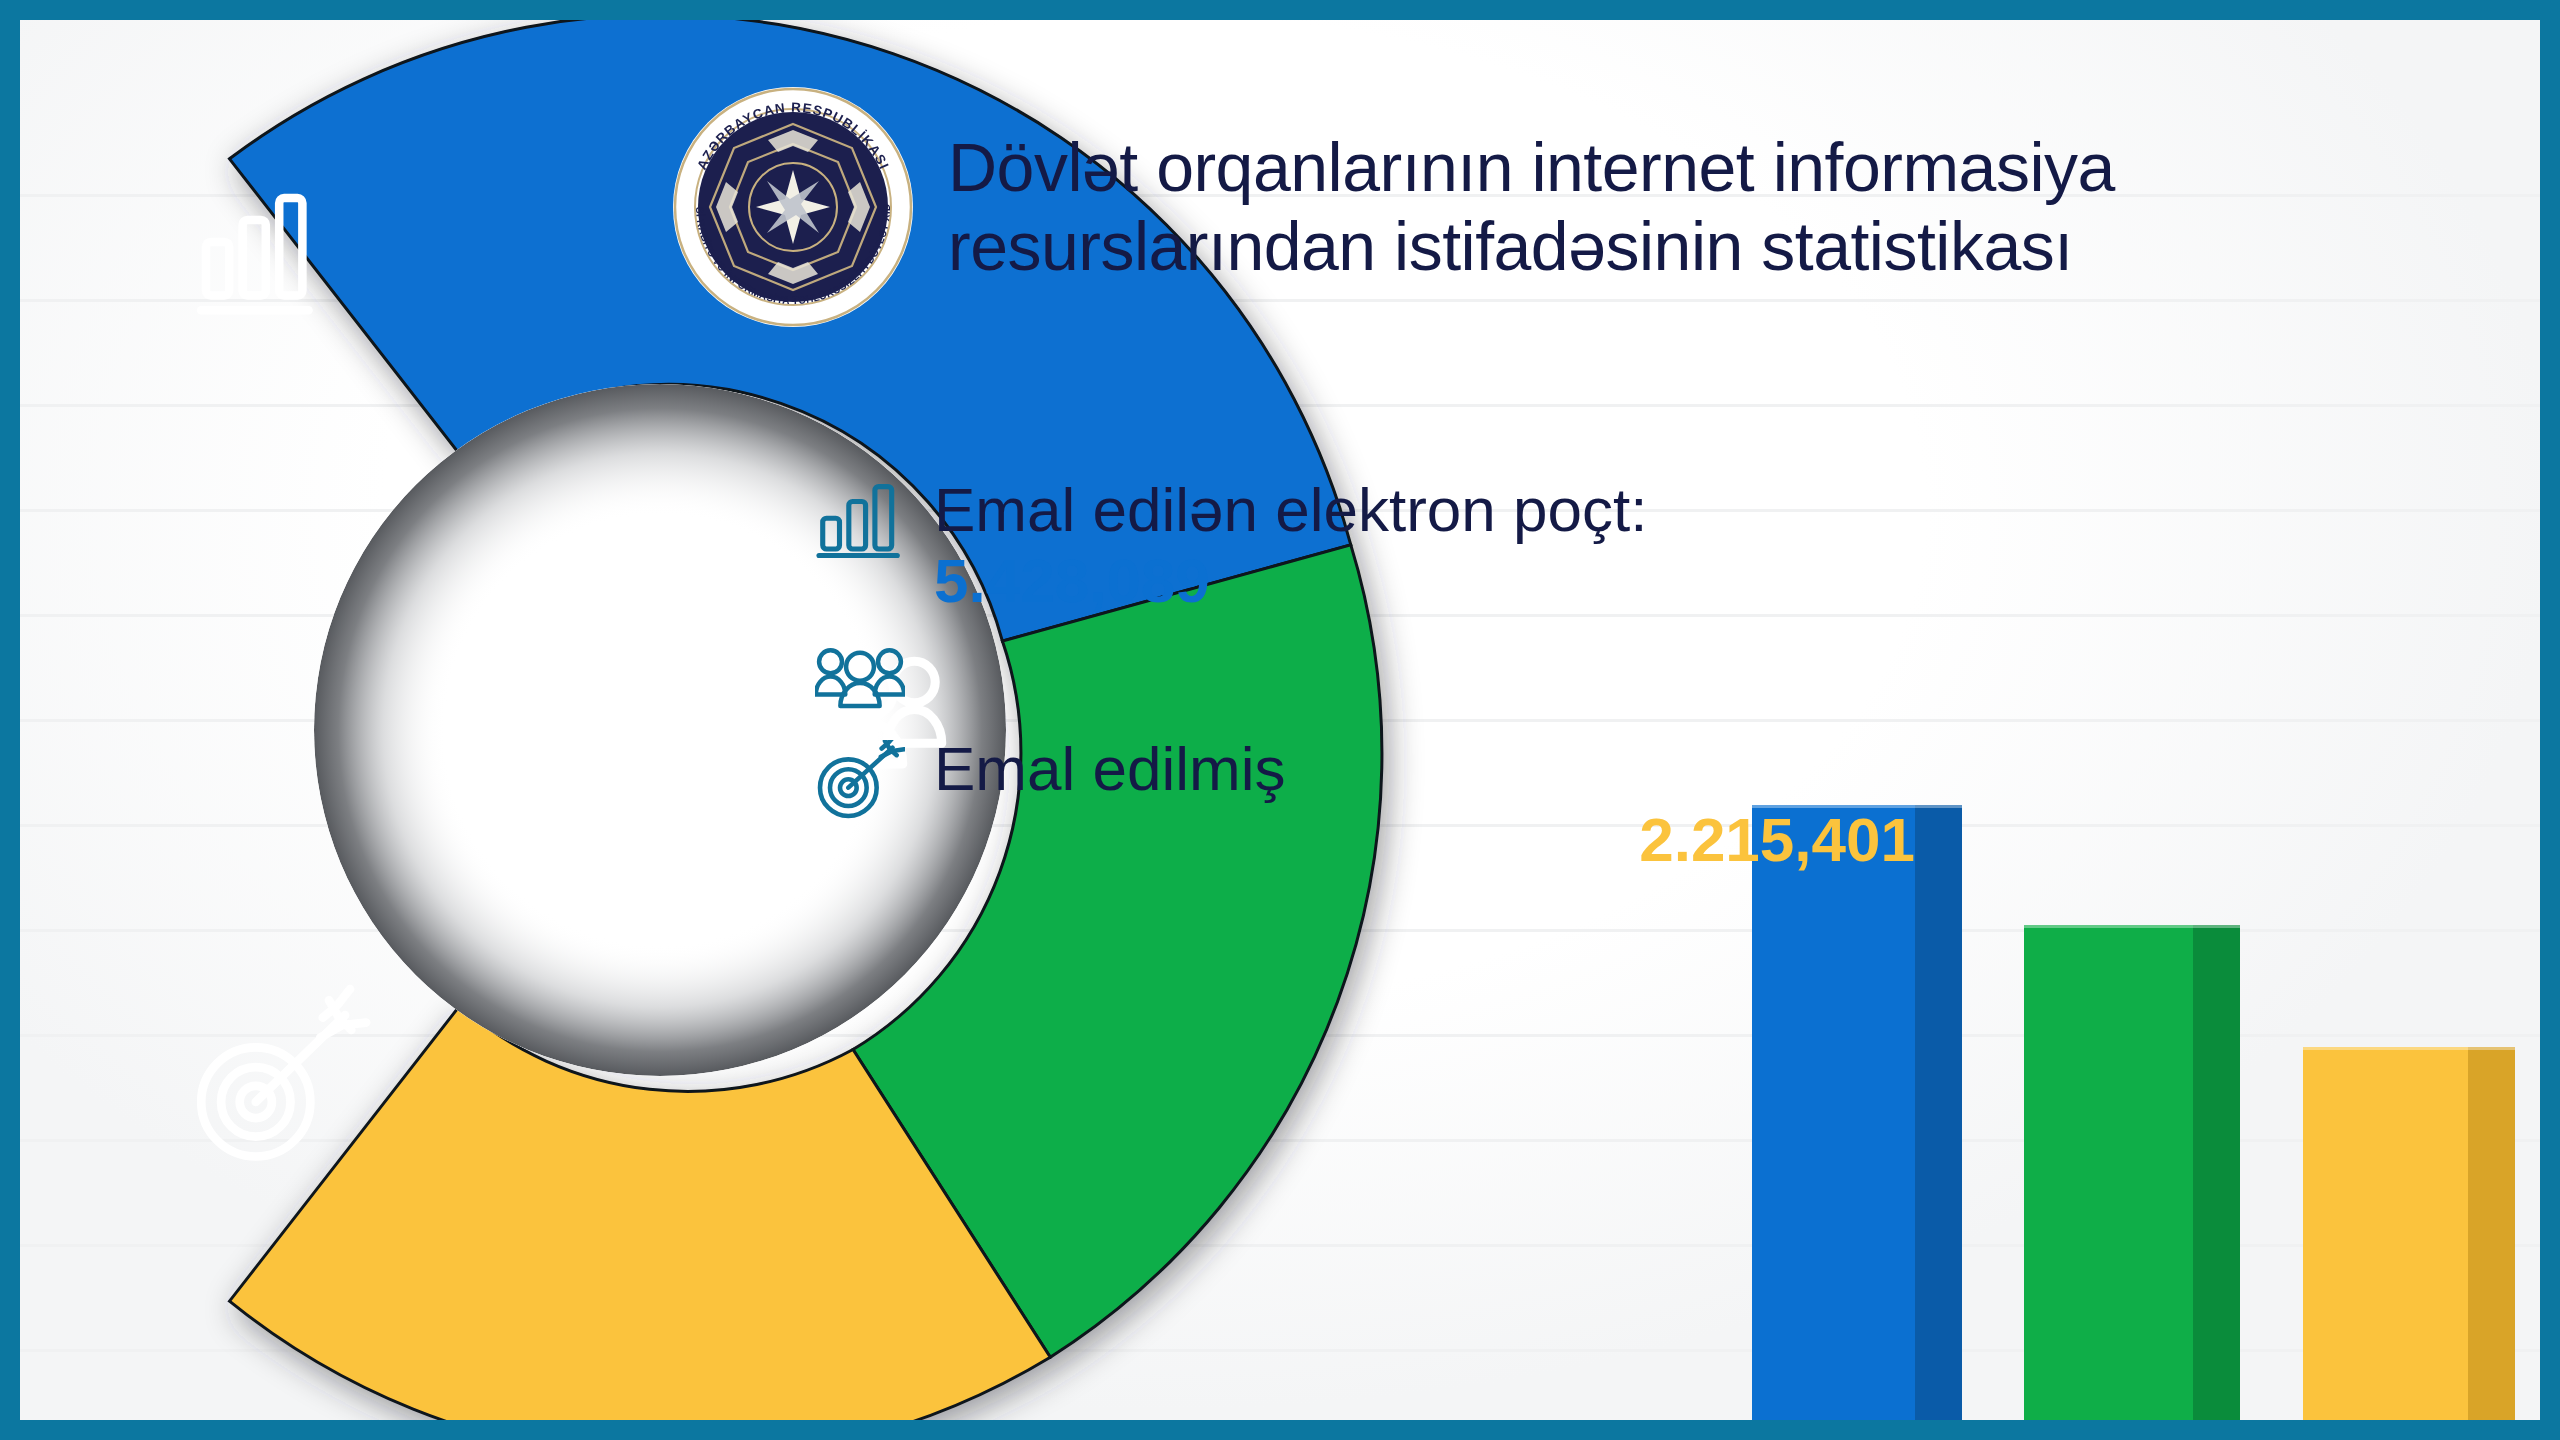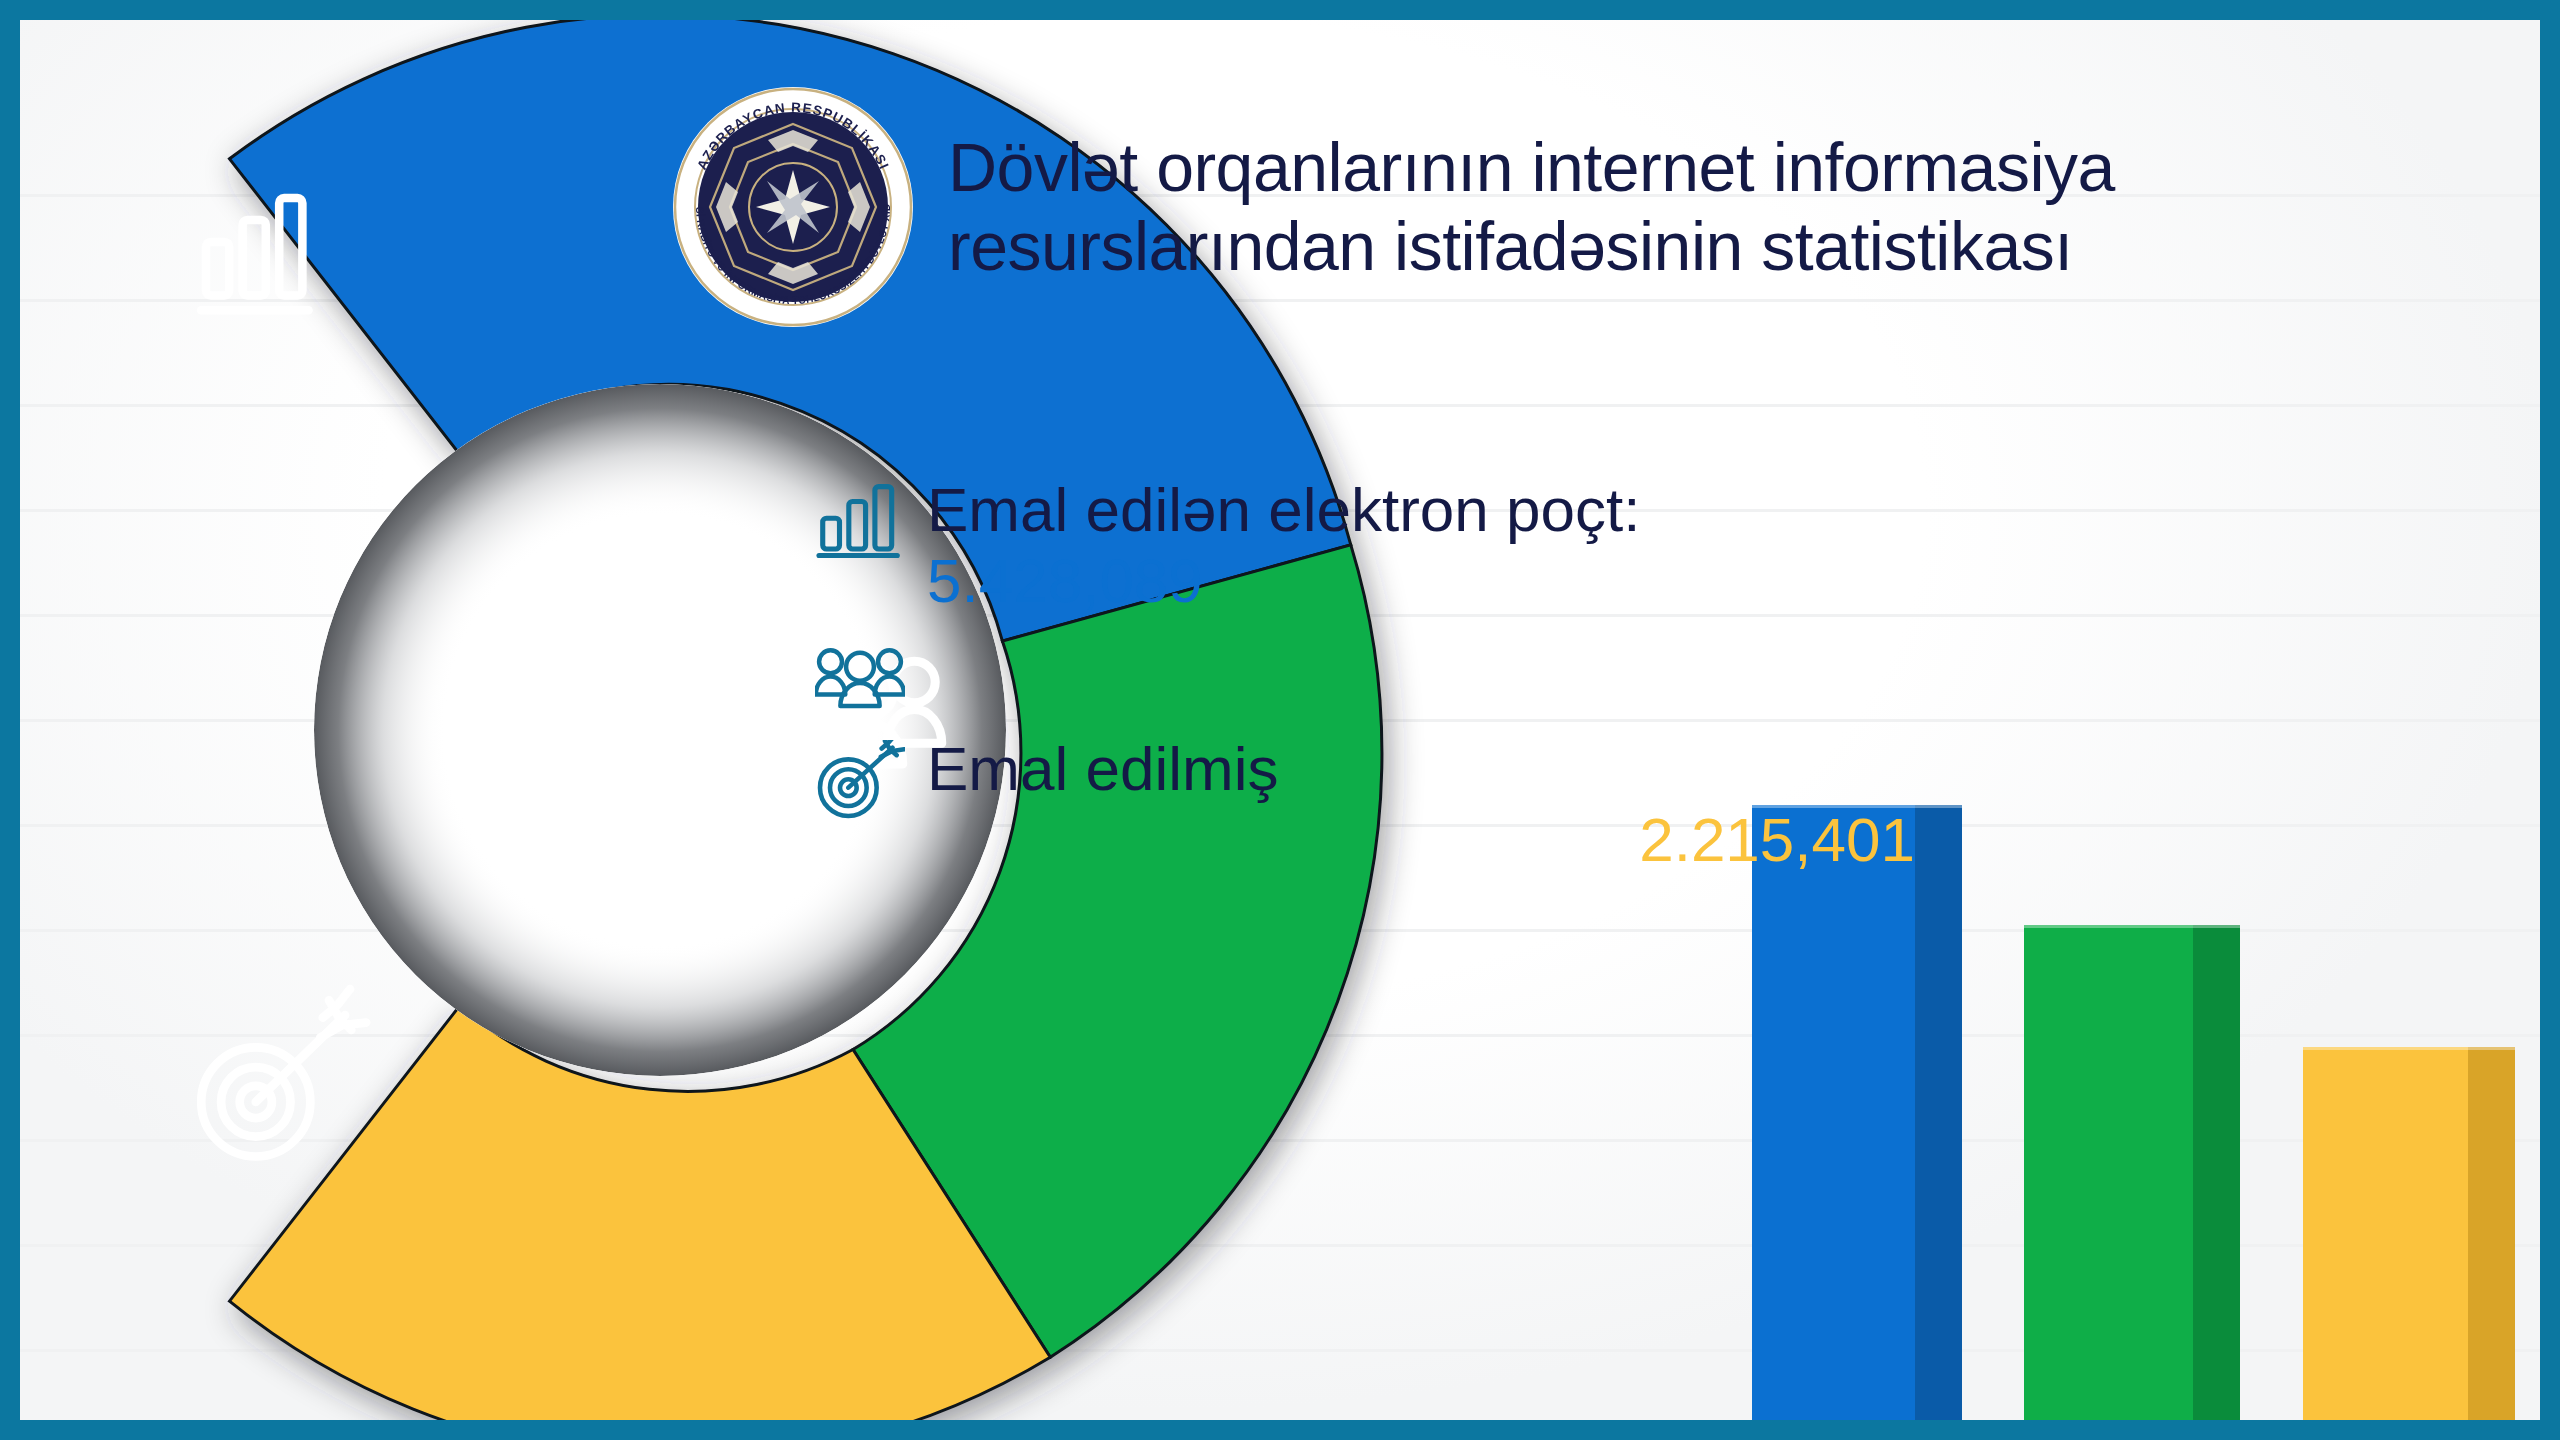--- a/index.html
+++ b/index.html
@@ -81,20 +81,21 @@
   #stats {
     position:absolute;
     left:795px; top:455px;
     width:1100px;
     z-index:6;
   }
   .stat-row {
     display:flex;
     align-items:flex-start;
     margin-bottom:14px;
+    gap:7px;
   }
   .stat-icon {
     flex:0 0 auto;
     width:90px; height:82px;
     margin-right:22px;
     margin-top:6px;
   }
   .stat-icon svg { display:block; width:100%; height:100%; }
   .stat-ico-path {
     fill:none;
@@ -105,21 +106,21 @@
   }
   .stat-text { flex:1 1 auto; }
   .stat-label {
     font-size:62px;
     color:#141a46;
     line-height:1.12;
     white-space:nowrap;
   }
   .stat-value {
     font-size:62px;
-    font-weight:normal;
+    font-weight:bold;
     line-height:1.18;
     white-space:nowrap;
   }
   .v-blue   { color:#0B70D1; }
   .v-green  { color:#00AA44; }
   .v-yellow { color:#FBC33D;text-align:right; }
 
   
   #bars {
     position:absolute;

